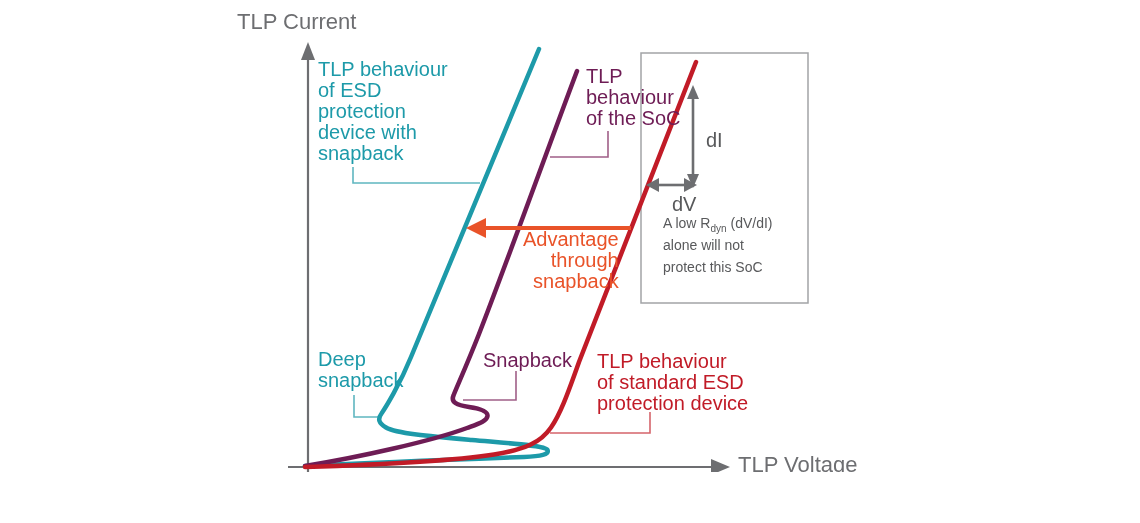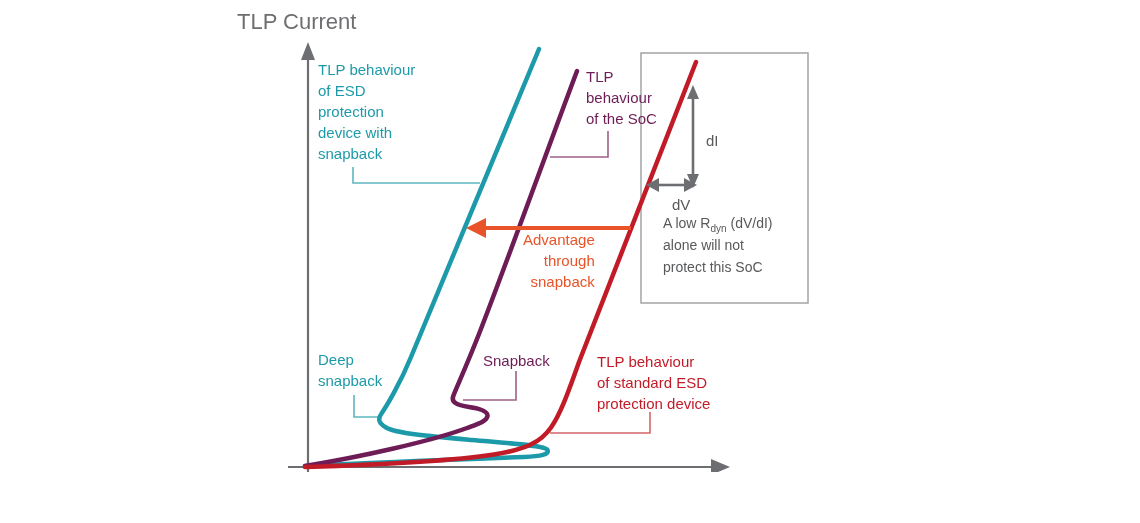--- a/index.html
+++ b/index.html
@@ -27,21 +27,21 @@
   .measure{fill:none;stroke:#6d6e71;stroke-width:2.6px;}
   .measure-head{fill:#6d6e71;stroke:none;}
 
   .notebox{fill:none;stroke:#a2a4a7;stroke-width:1.5px;}
 
   .orange-arrow{fill:none;stroke:#e95329;stroke-width:4.2px;}
   .orange-arrow.thick{stroke-width:6.5px;}
   .orange-head{fill:#e95329;stroke:none;}
 
   
-  .lbl{position:absolute;white-space:pre-line;font-size:15px;line-height:21px;}
+  .lbl{position:absolute;white-space:pre-line;font-size:20px;line-height:21px;}
   .lbl.teal{color:#1d9aa9;}
   .lbl.purple{color:#6e1c55;}
   .lbl.red{color:#c11b27;}
   .lbl.orange{color:#e95329;text-align:right;}
   .lbl.gray{color:#58595b;}
   .lbl.big{font-size:22px;line-height:26px;color:#6d6e71;}
   .lbl.big.orange{color:#e95329;}
   .lbl.note{font-size:14px;line-height:22px;color:#58595b;}
   .lbl.note sub{font-size:10px;line-height:0;}
 </style>
@@ -77,20 +77,21 @@
     <polygon class="measure-head" points="697,185 684,178 684,192"></polygon>
 
     <path class="orange-arrow" d="M 484 228 L 631 228"></path>
     <polygon class="orange-head" points="466,228 486,218 486,238"></polygon>
 
     <path class="orange-arrow thick" d="M 417 500 L 457 500"></path>
     <polygon class="orange-head" points="392,500 418,489 418,511"></polygon>
   </svg>
 
   <div class="lbl big" style="left:237px;top:9px;">TLP Current</div>
+  <div class="lbl big" style="left:738px;top:452px;">TLP Voltage</div>
 
   <div class="lbl teal" style="left:318px;top:59px;">TLP behaviour
 of ESD
 protection
 device with
 snapback</div>
   <div class="lbl purple" style="left:586px;top:66px;">TLP
 behaviour
 of the SoC</div>
   <div class="lbl orange" style="left:523px;top:229px;">Advantage

